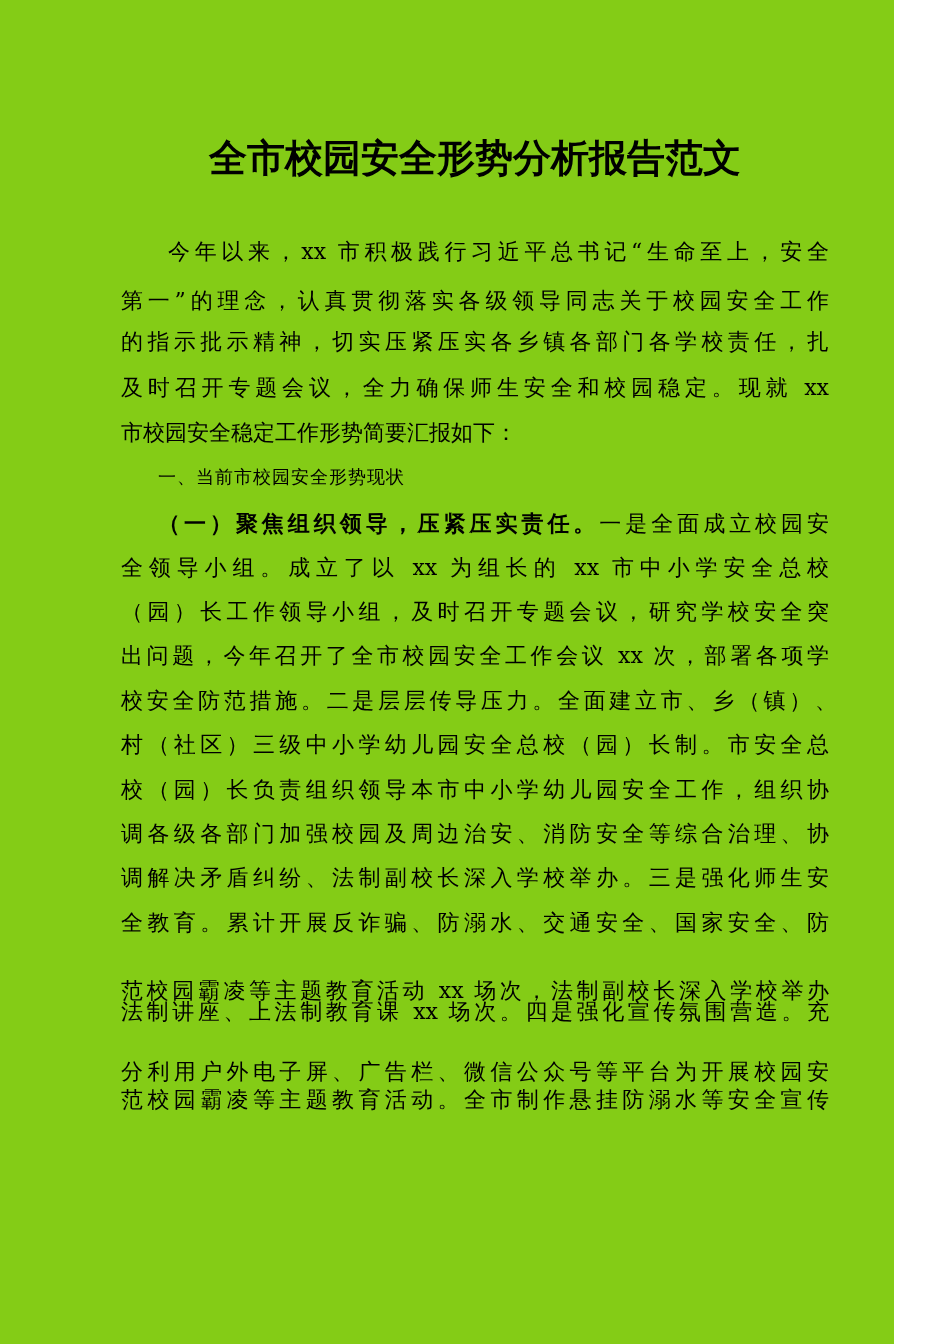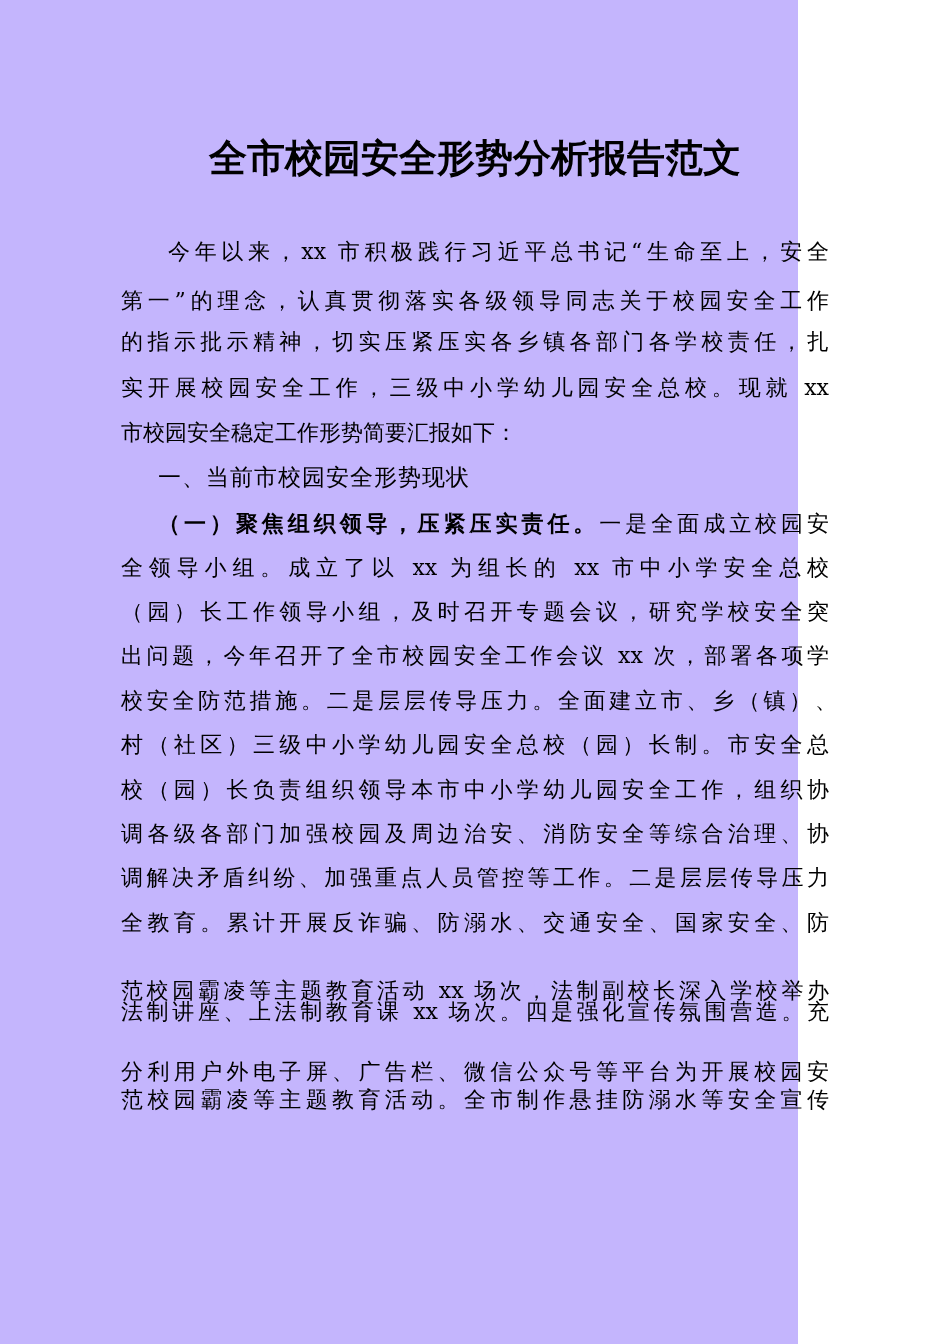--- a/index.html
+++ b/index.html
@@ -12,23 +12,23 @@
       height: 1344px;
       position: relative;
       overflow: hidden;
       color: #000000;
       font-family: "DejaVu Serif", "Liberation Serif", serif;
     }
     .page {
       position: absolute;
       left: 0;
       top: 0;
-      width: 798px;
+      width: 894px;
       height: 1344px;
-      background: #c4b5fd;
+      background: #84cc16;
     }
     .title {
       position: absolute;
       left: 0;
       top: 132px;
       width: 950px;
       text-align: center;
       font-family: "DejaVu Serif", "Liberation Serif", serif;
       font-weight: bold;
       font-size: 38px;
@@ -54,55 +54,55 @@
     .line.last {
       text-align-last: left;
     }
     .line.wide {
       width: 716px;
     }
     .heading1 {
       position: absolute;
       left: 158px;
       font-family: "DejaVu Sans", "Liberation Sans", sans-serif;
-      font-size: 23px;
+      font-size: 18px;
       line-height: 36px;
       white-space: nowrap;
       letter-spacing: 1px;
     }
     .bold-lead {
       font-weight: bold;
     }
   </style>
 </head>
 <body>
 
 <div class="page">
 
   <div class="title">全市校园安全形势分析报告范文</div>
 
   <div class="line indent" style="top:234px;">今年以来，xx 市积极践行习近平总书记“生命至上，安全</div>
   <div class="line" style="top:283px;">第一”的理念，认真贯彻落实各级领导同志关于校园安全工作</div>
   <div class="line" style="top:324px;">的指示批示精神，切实压紧压实各乡镇各部门各学校责任，扎</div>
-  <div class="line" style="top:370px;">实开展校园安全工作，三级中小学幼儿园安全总校。现就 xx</div>
+  <div class="line" style="top:370px;">及时召开专题会议，全力确保师生安全和校园稳定。现就 xx</div>
   <div class="line last" style="top:415px;">市校园安全稳定工作形势简要汇报如下：</div>
 
   <div class="heading1" style="top:459px;">一、当前市校园安全形势现状</div>
 
   <div class="line indent" style="top:505px; left:158px; width:671px;">
     <span class="bold-lead">（一）聚焦组织领导，压紧压实责任。</span><span>一是全面成立校园安</span>
   </div>
 
   <div class="line" style="top:550px;">全领导小组。成立了以 xx 为组长的 xx 市中小学安全总校</div>
   <div class="line" style="top:594px;">（园）长工作领导小组，及时召开专题会议，研究学校安全突</div>
   <div class="line" style="top:638px;">出问题，今年召开了全市校园安全工作会议 xx 次，部署各项学</div>
   <div class="line wide" style="top:683px;">校安全防范措施。二是层层传导压力。全面建立市、乡（镇）、</div>
   <div class="line" style="top:727px;">村（社区）三级中小学幼儿园安全总校（园）长制。市安全总</div>
   <div class="line" style="top:772px;">校（园）长负责组织领导本市中小学幼儿园安全工作，组织协</div>
   <div class="line" style="top:816px;">调各级各部门加强校园及周边治安、消防安全等综合治理、协</div>
-  <div class="line" style="top:860px;">调解决矛盾纠纷、加强重点人员管控等工作。二是层层传导压力</div>
+  <div class="line" style="top:860px;">调解决矛盾纠纷、法制副校长深入学校举办。三是强化师生安</div>
   <div class="line" style="top:905px;">全教育。累计开展反诈骗、防溺水、交通安全、国家安全、防</div>
   <div class="line" style="top:957px;margin-top:16px;">范校园霸凌等主题教育活动 xx 场次，法制副校长深入学校举办</div>
   <div class="line" style="top:994px;">法制讲座、上法制教育课 xx 场次。四是强化宣传氛围营造。充</div>
   <div class="line" style="top:1038px;margin-top:16px;">分利用户外电子屏、广告栏、微信公众号等平台为开展校园安</div>
   <div class="line" style="top:1082px;">范校园霸凌等主题教育活动。全市制作悬挂防溺水等安全宣传</div>
 
 </div>
 
 </body></html>

